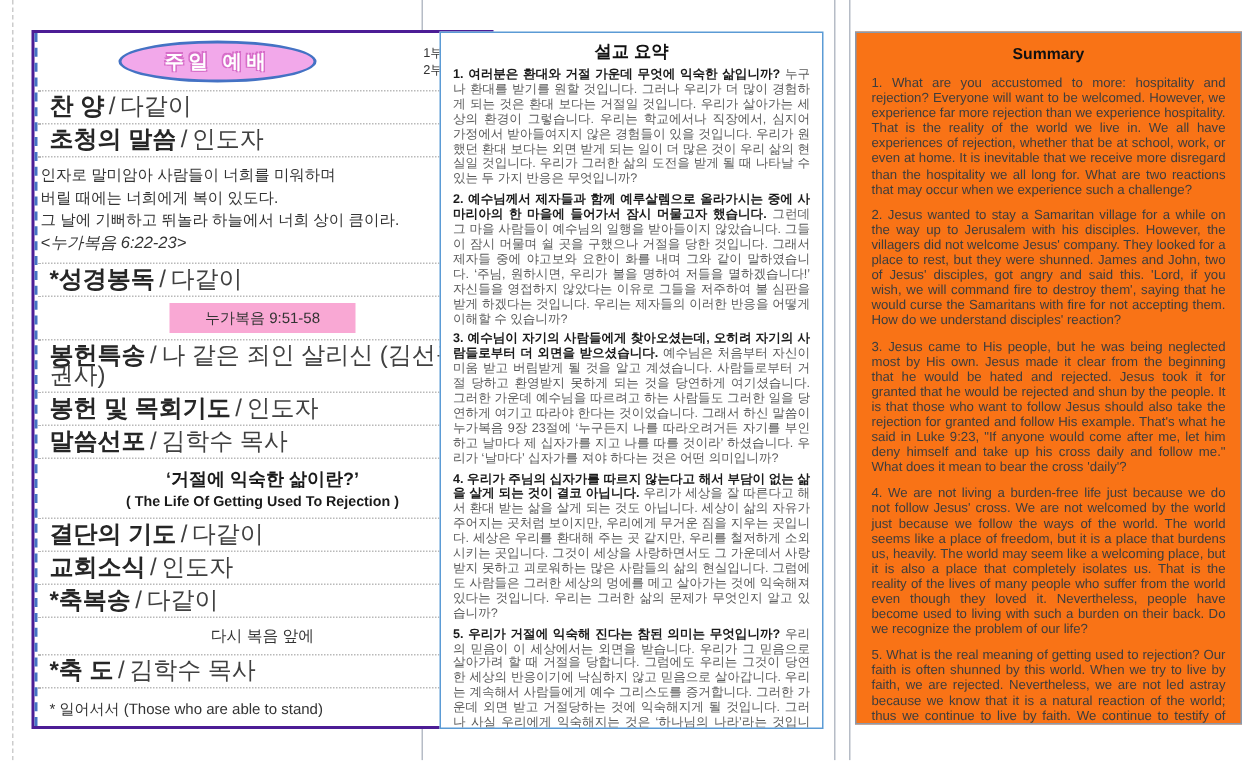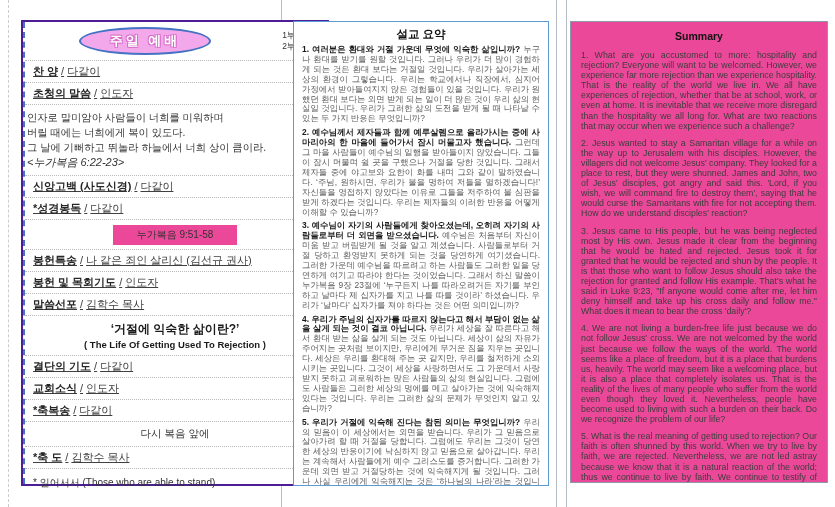--- a/index.html
+++ b/index.html
@@ -26,47 +26,47 @@
   .wrow:first-child { border-top:none; }
   .wrow.header { display:flex; align-items:center; padding:5px 6px 5px 10px; height:40px; }
   .badge {
     margin-left:44px; width:128px; height:24px; border-radius:50%;
     background:#F2A8EA; border:2px solid #4472C4;
     display:flex; align-items:center; justify-content:center;
     font-weight:bold; font-size:13px; letter-spacing:3px; color:#ffffff;
     text-shadow:1px 1px 0 #d76ec9,-1px -1px 0 #d76ec9,1px -1px 0 #d76ec9,-1px 1px 0 #d76ec9;
   }
   .times { margin-left:auto; text-align:left; font-size:8.5px; color:#333; line-height:11px; }
-  .wrow.item { font-size:11px; line-height:13px; color:#404040;text-decoration:underline; }
+  .wrow.item { font-size:16px; line-height:13px; color:#404040; }
   .wrow.item .lbl { font-weight:bold; color:#262626; }
   .wrow.item .sep { margin:0 3px; color:#404040; }
   .scripture { font-size:10.3px; line-height:15px; color:#333; padding:5px 2px; }
   .scripture .ref { font-size:11px;font-style:italic; }
   .reading { text-align:center; padding:4px 8px; }
-  .reading span { display:inline-block; background:#ec4899; padding:3px 24px; font-size:10px; color:#333; }
+  .reading span { display:inline-block; background:#f9a8d4; padding:3px 24px; font-size:10px; color:#333; }
   .sermon-title { text-align:center; padding:5px 4px; }
   .sermon-title .ko { font-weight:bold; font-size:12px; color:#1a1a1a; }
   .sermon-title .en { font-weight:bold; font-size:9.5px; color:#1a1a1a; margin-top:1px; }
   .song { text-align:center; font-size:10.5px; color:#333; padding:5px 8px; }
   .footnote { font-size:10px; color:#333; padding:7px 8px 6px; }
 
   
   .sermon-box {
     position:absolute; left:293px; top:21px; width:256px; height:465px;
     border:1px solid #5B9BD5; box-sizing:border-box; background:#fff;
     padding:5px 8px 4px; overflow:hidden;
   }
   .sermon-box h2 { margin:0 0 3px; text-align:center; font-size:11.5px; color:#111; }
   .sermon-box p { margin:0 0 4px; font-size:8.4px; line-height:9.9px; text-align:justify; color:#5a5a5a; }
   .sermon-box p b { color:#1a1a1a; }
 
   
   .summary-box {
     position:absolute; left:570px; top:21px; width:258px; height:462px;
-    border:1px solid #8A99AE; box-sizing:border-box; background:#ec4899;
+    border:1px solid #8A99AE; box-sizing:border-box; background:#f97316;
     padding:8px 10px 4px; overflow:hidden;
   }
   .summary-box h2 { margin:0 0 8px; text-align:center; font-size:10.5px; color:#111; }
   .summary-box p { margin:0 0 7px; font-size:8.8px; line-height:10.1px; text-align:justify; color:#3d3d3d; }
 </style>
 </head>
 <body>
 
 <div class="page">
 
@@ -94,23 +94,20 @@
         <span class="lbl">초청의 말씀</span><span class="sep">/</span><span class="val">인도자</span>
       </div>
 
       <div class="wrow scripture">
         <div>인자로 말미암아 사람들이 너희를 미워하며</div>
         <div>버릴 때에는 너희에게 복이 있도다.</div>
         <div>그 날에 기뻐하고 뛰놀라 하늘에서 너희 상이 큼이라.</div>
         <div class="ref">&lt;누가복음 6:22-23&gt;</div>
       </div>
 
-      <div class="wrow item">
-        <span class="lbl">신앙고백 (사도신경)</span><span class="sep">/</span><span class="val">다같이</span>
-      </div>
 
       <div class="wrow item">
         <span class="lbl">*성경봉독</span><span class="sep">/</span><span class="val">다같이</span>
       </div>
 
       <div class="wrow reading">
         <span>누가복음 9:51-58</span>
       </div>
 
       <div class="wrow item">

